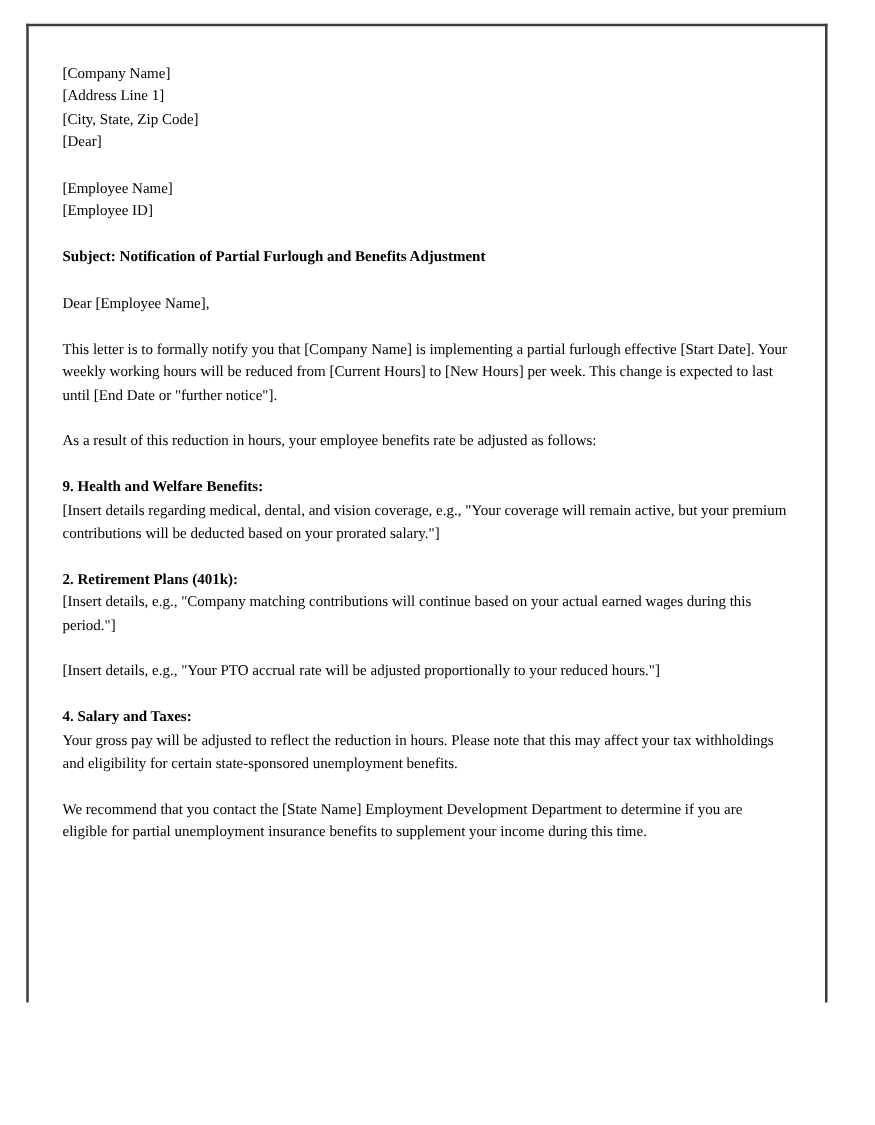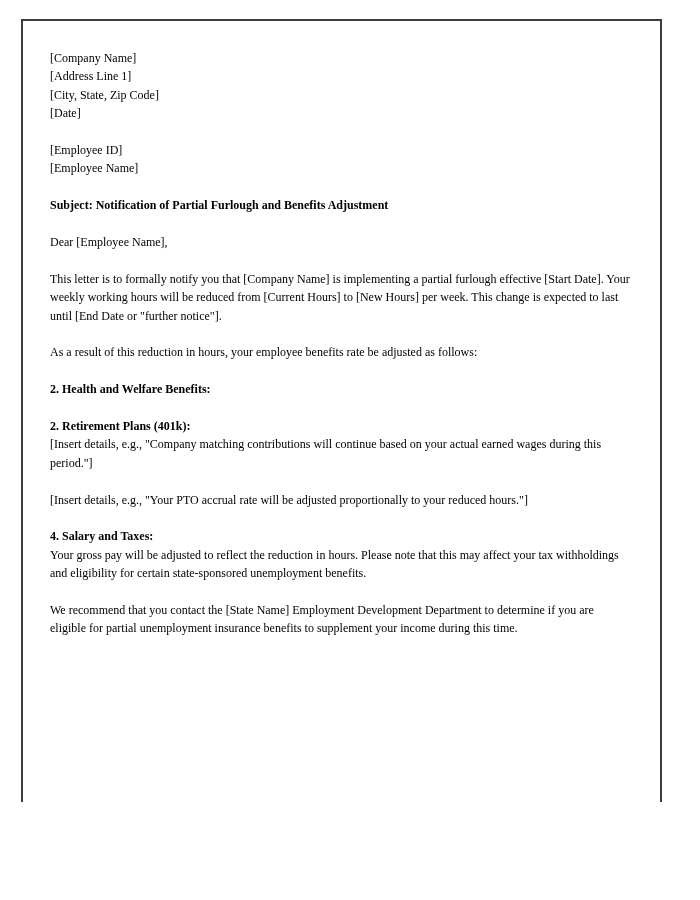--- a/index.html
+++ b/index.html
@@ -46,46 +46,47 @@
 </style>
 </head>
 <body>
 
 <div class="page">
 
   <div class="block">
     <p>[Company Name]</p>
     <p>[Address Line 1]</p>
     <p>[City, State, Zip Code]</p>
-    <p>[Date]</p>
+    <p>[Dear]</p>
   </div>
 
   <div class="block">
+    <p>[Employee Name]</p>
     <p>[Employee ID]</p>
-    <p>[Employee Name]</p>
   </div>
 
   <div class="block">
     <p class="subject">Subject: Notification of Partial Furlough and Benefits Adjustment</p>
   </div>
 
   <div class="block">
     <p>Dear [Employee Name],</p>
   </div>
 
   <div class="block">
     <p>This letter is to formally notify you that [Company Name] is implementing a partial furlough effective [Start Date]. Your weekly working hours will be reduced from [Current Hours] to [New Hours] per week. This change is expected to last until [End Date or "further notice"].</p>
   </div>
 
   <div class="block">
     <p>As a result of this reduction in hours, your employee benefits rate be adjusted as follows:</p>
   </div>
 
   <div class="section">
-    <p class="sec-heading">2. Health and Welfare Benefits:</p>
+    <p class="sec-heading">9. Health and Welfare Benefits:</p>
+    <p>[Insert details regarding medical, dental, and vision coverage, e.g., "Your coverage will remain active, but your premium contributions will be deducted based on your prorated salary."]</p>
   </div>
 
   <div class="section">
     <p class="sec-heading">2. Retirement Plans (401k):</p>
     <p>[Insert details, e.g., "Company matching contributions will continue based on your actual earned wages during this period."]</p>
   </div>
 
   <div class="section">
     <p>[Insert details, e.g., "Your PTO accrual rate will be adjusted proportionally to your reduced hours."]</p>
   </div>

